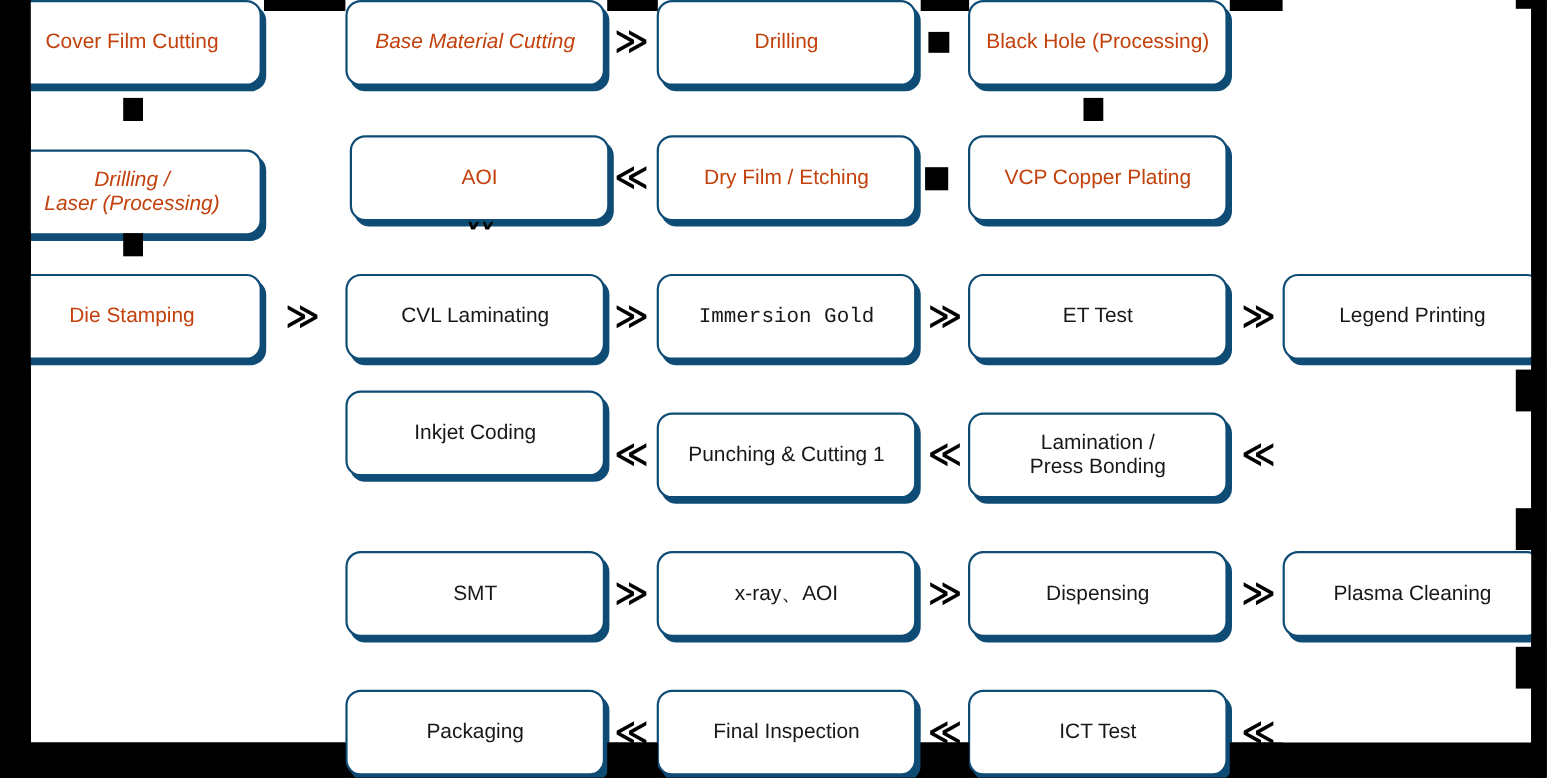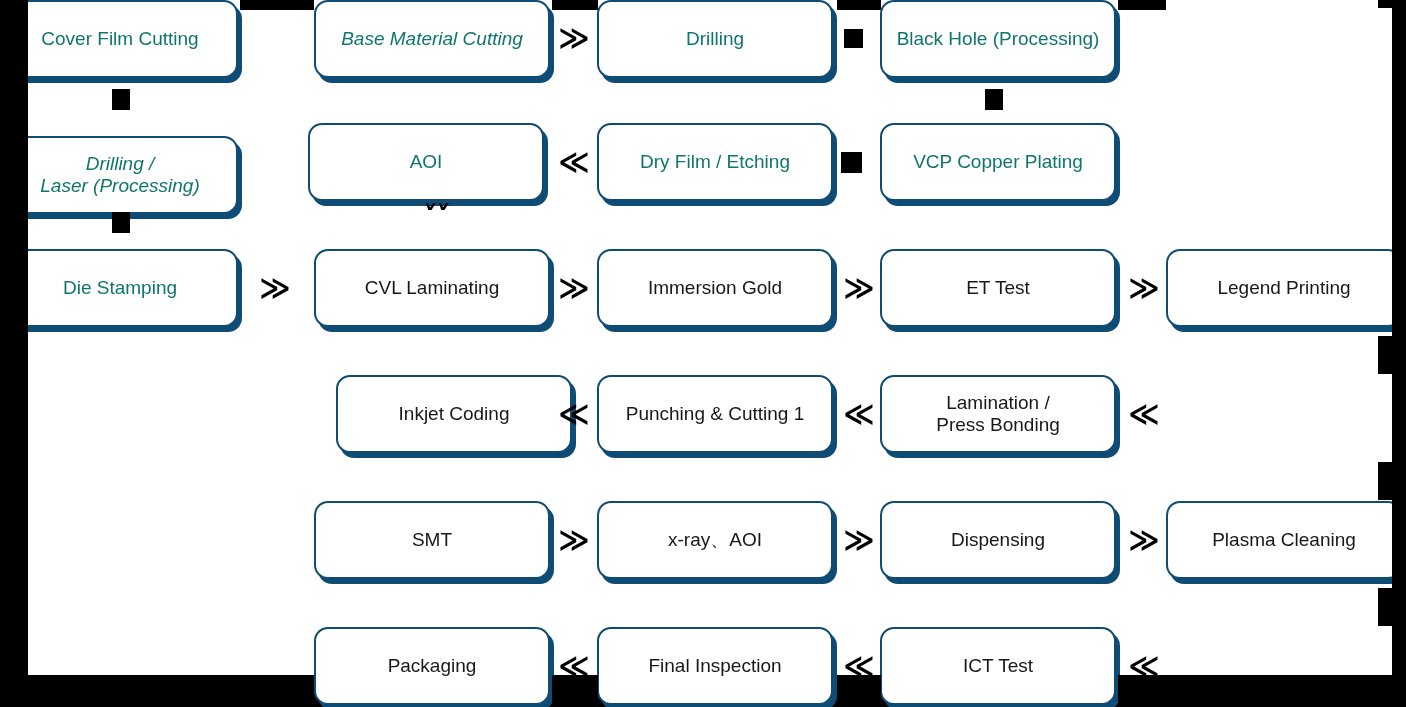--- a/index.html
+++ b/index.html
@@ -34,21 +34,21 @@
     align-items: center;
     justify-content: center;
     text-align: center;
     line-height: 1.18;
     font-size: 19px;
     font-weight: 500;
     color: #17181a;
     padding: 4px 8px;
     z-index: 5;
   }
-  .card.blue { color: #0f766e; }
+  .card.blue { color: #c2410c; }
 
   
   .conn {
     position: absolute;
     z-index: 6;
     display: flex;
     align-items: center;
     justify-content: center;
     color: #000000;
     font-size: 30px;
@@ -98,21 +98,21 @@
   </div>
   <div class="tofu" style="left:844px; top:29px; width:19px; height:19px;"></div>
 
   <div class="tofu" style="left:112px; top:89px; width:18px; height:21px;"></div>
   <div class="tofu" style="left:985px; top:89px; width:18px; height:21px;"></div>
 
   <div class="card blue" style="left:2px;   top:136px; width:236px; height:78px;font-style:italic;">
     <span style="white-space:pre-line">Drilling /
 Laser (Processing)</span>
   </div>
-  <div class="card blue" style="left:308px; top:123px; width:236px; height:78px;text-align:right;">
+  <div class="card blue" style="left:318px; top:123px; width:236px; height:78px;text-align:right;">
     <span>AOI</span>
   </div>
   <div class="card blue" style="left:597px; top:123px; width:236px; height:78px;">
     <span>Dry Film / Etching</span>
   </div>
   <div class="card blue" style="left:880px; top:123px; width:236px; height:78px;">
     <span>VCP Copper Plating</span>
   </div>
 
   <div class="conn" style="left:552px; top:142px; width:44px; height:40px;">
@@ -124,21 +124,21 @@
   <div class="conn down" style="left:412px; top:206px; width:46px; height:32px;font-style:italic;">
     <span style="transform:scaleY(1.5) translateY(-1px);display:block">ˇˇ</span>
   </div>
 
   <div class="card blue" style="left:2px;   top:249px; width:236px; height:78px;">
     <span>Die Stamping</span>
   </div>
   <div class="card" style="left:314px; top:249px; width:236px; height:78px;">
     <span>CVL Laminating</span>
   </div>
-  <div class="card" style="left:597px; top:249px; width:236px; height:78px;">
+  <div class="card" style="left:597px; top:249px; width:236px; height:78px;font-family:Liberation Mono, monospace;">
     <span>Immersion Gold</span>
   </div>
   <div class="card" style="left:880px; top:249px; width:236px; height:78px;">
     <span>ET Test</span>
   </div>
   <div class="card" style="left:1166px; top:249px; width:236px; height:78px;">
     <span>Legend Printing</span>
   </div>
 
   <div class="conn" style="left:253px; top:268px; width:44px; height:40px;">
@@ -147,21 +147,21 @@
   <div class="conn" style="left:552px; top:268px; width:44px; height:40px;">
     <span>≫</span>
   </div>
   <div class="conn" style="left:837px; top:268px; width:44px; height:40px;">
     <span>≫</span>
   </div>
   <div class="conn" style="left:1122px; top:268px; width:44px; height:40px;">
     <span>≫</span>
   </div>
 
-  <div class="card" style="left:314px; top:375px; width:236px; height:78px;margin-left:22px;">
+  <div class="card" style="left:314px; top:355px; width:236px; height:78px;">
     <span>Inkjet Coding</span>
   </div>
   <div class="card" style="left:597px; top:375px; width:236px; height:78px;">
     <span>Punching &amp; Cutting 1</span>
   </div>
   <div class="card" style="left:880px; top:375px; width:236px; height:78px;">
     <span style="white-space:pre-line">Lamination /
 Press Bonding</span>
   </div>
 

